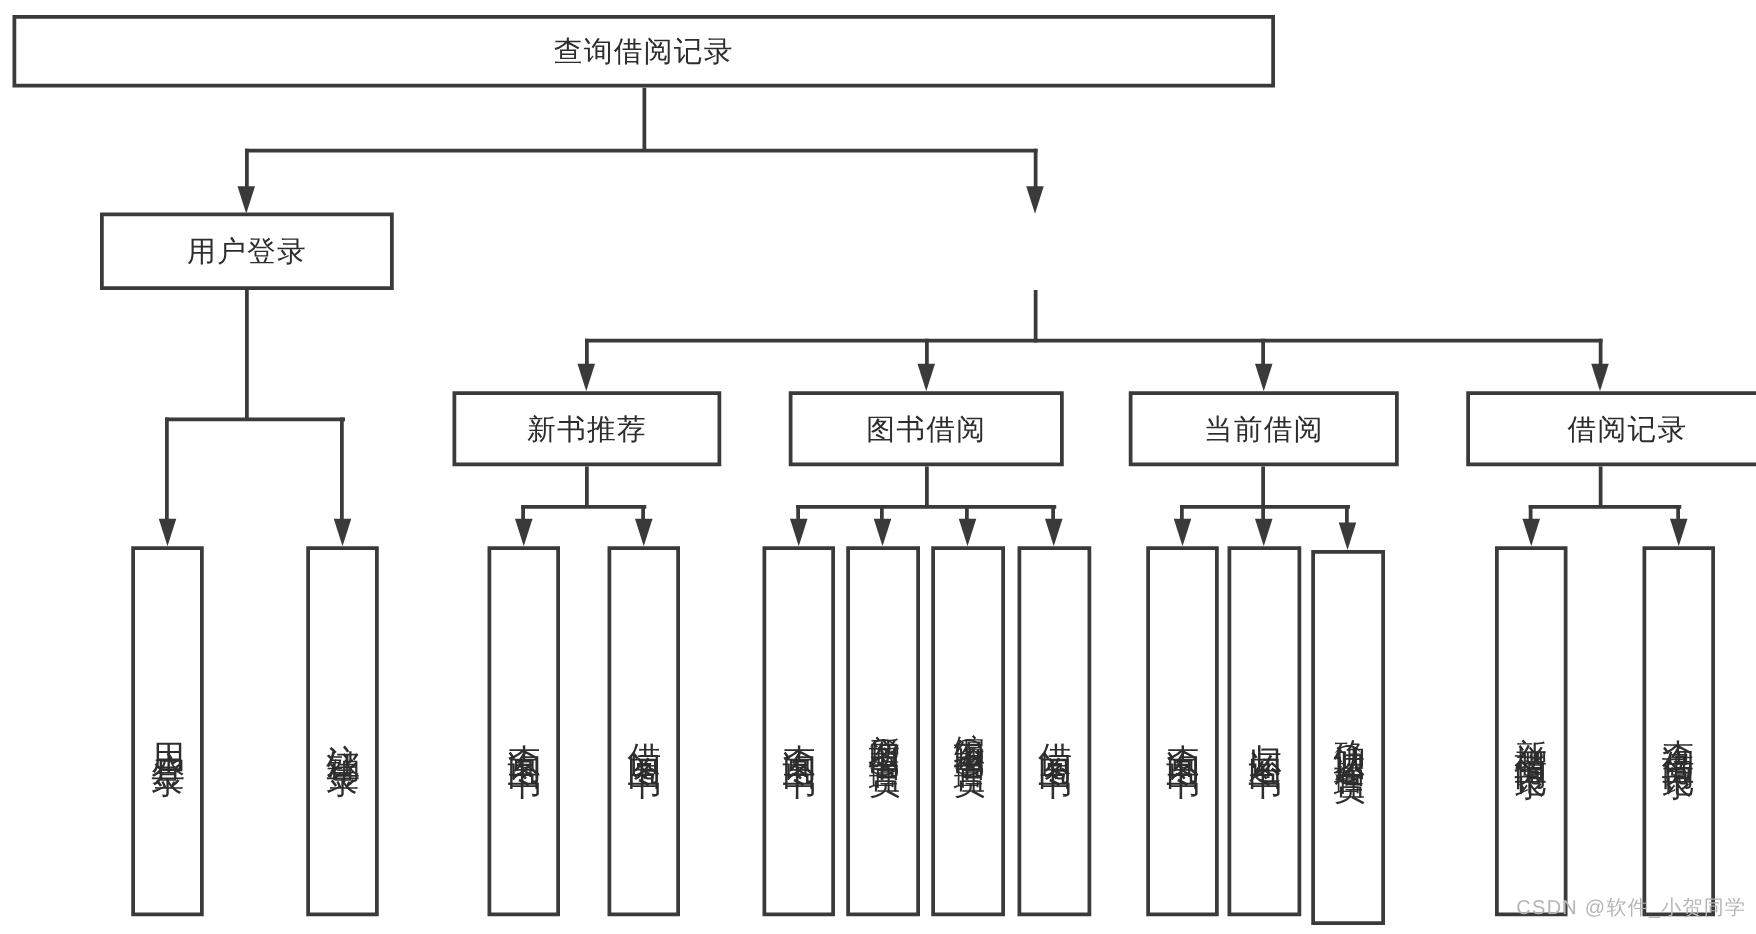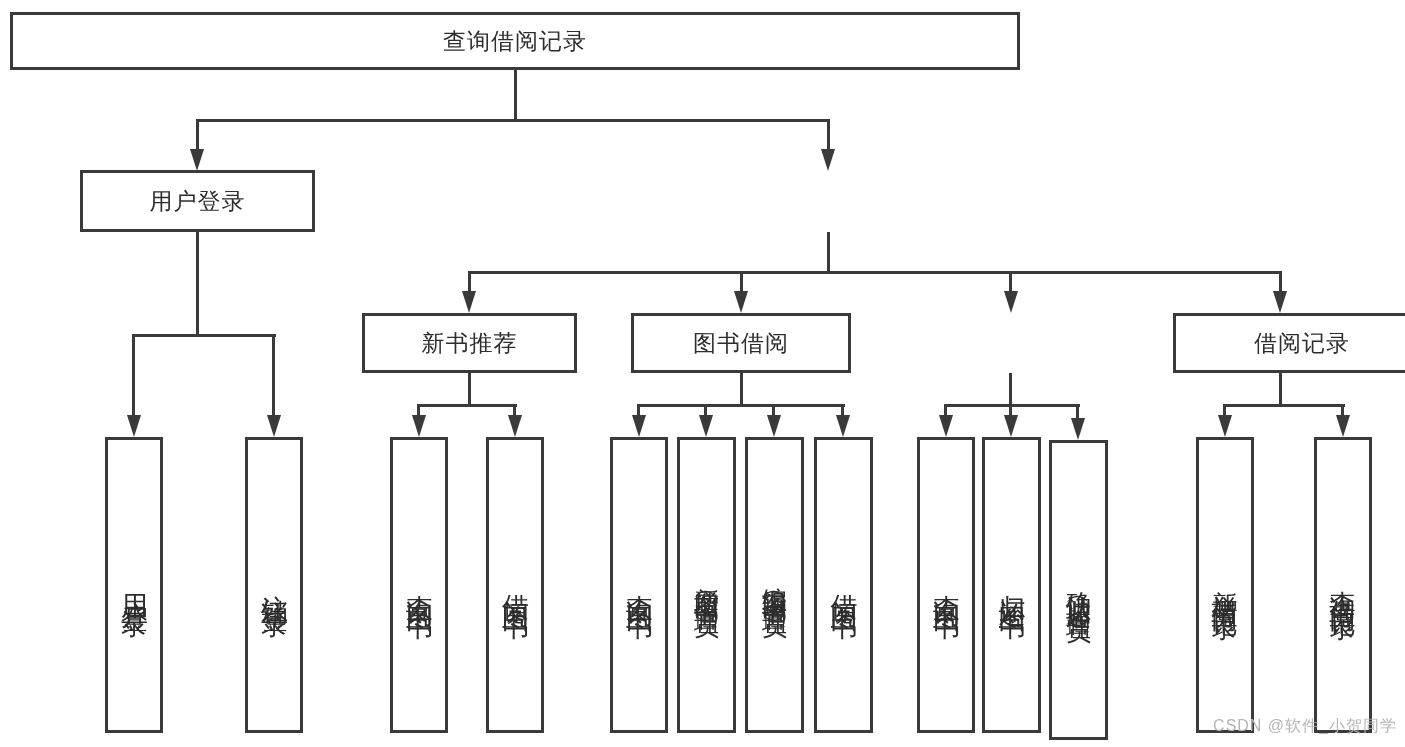--- a/index.html
+++ b/index.html
@@ -87,20 +87,23 @@
   <div class="arrow" style="left:1004px;top:291px;"></div>
   <div class="vline" style="left:1279px;top:271px;height:22px;"></div>
   <div class="arrow" style="left:1273px;top:291px;"></div>
 
   <div class="box" style="left:362px;top:313px;width:215px;height:60px;">
     <span class="htext">新书推荐</span>
   </div>
   <div class="box" style="left:631px;top:313px;width:220px;height:60px;">
     <span class="htext">图书借阅</span>
   </div>
+  <div class="box" style="left:903px;top:313px;width:216px;height:60px;">
+    <span class="htext">当前借阅</span>
+  </div>
   <div class="box" style="left:1173px;top:313px;width:258px;height:60px;">
     <span class="htext">借阅记录</span>
   </div>
 
   <div class="vline" style="left:468px;top:373px;height:33px;"></div>
   <div class="hline" style="left:417px;top:404px;width:100px;"></div>
   <div class="vline" style="left:417px;top:404px;height:13px;"></div>
   <div class="arrow" style="left:412px;top:415px;"></div>
   <div class="vline" style="left:513px;top:404px;height:13px;"></div>
   <div class="arrow" style="left:508px;top:415px;"></div>

